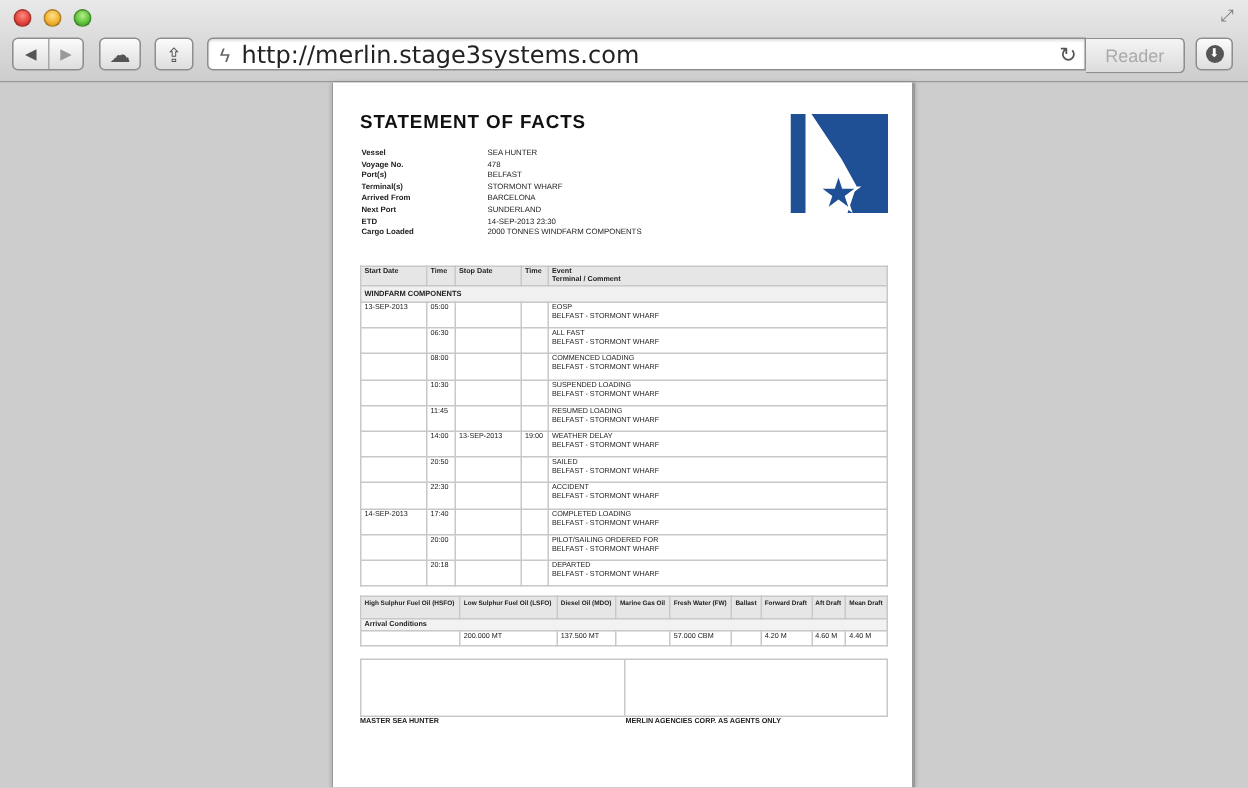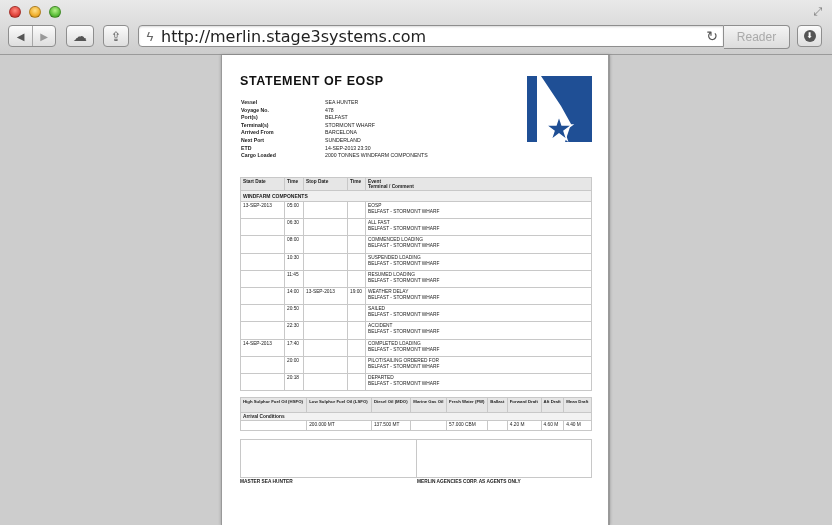--- a/index.html
+++ b/index.html
@@ -121,21 +121,21 @@
     <span class="reload-icon">↻</span>
   </div>
   <div class="reader-btn">Reader</div>
   <div class="toolbar-btn download-btn">
     <span style="display:inline-block;width:12px;height:12px;border-radius:50%;background:#555;color:#fff;font-size:8px;line-height:12px;text-align:center">⬇</span>
   </div>
 </div>
 
 <div class="viewport">
   <div class="page">
-    <div class="doc-title">STATEMENT OF EOSP</div>
+    <div class="doc-title">STATEMENT OF FACTS</div>
 
     <svg class="logo" viewBox="0 0 65 66">
       <rect x="0" y="0" width="10" height="66" fill="#1f4f95"></rect>
       <polygon points="14,0 65,0 65,66 38,66 44,48 34,30" fill="#1f4f95"></polygon>
       <polygon points="32,40 35,49 45,49 37,55 40,64 32,58 24,64 27,55 19,49 29,49" fill="#1f4f95" stroke="#fff" stroke-width="1.5"></polygon>
     </svg>
 
     <div class="info">
       <div class="info-row">
           <span class="info-label">Vessel</span>

